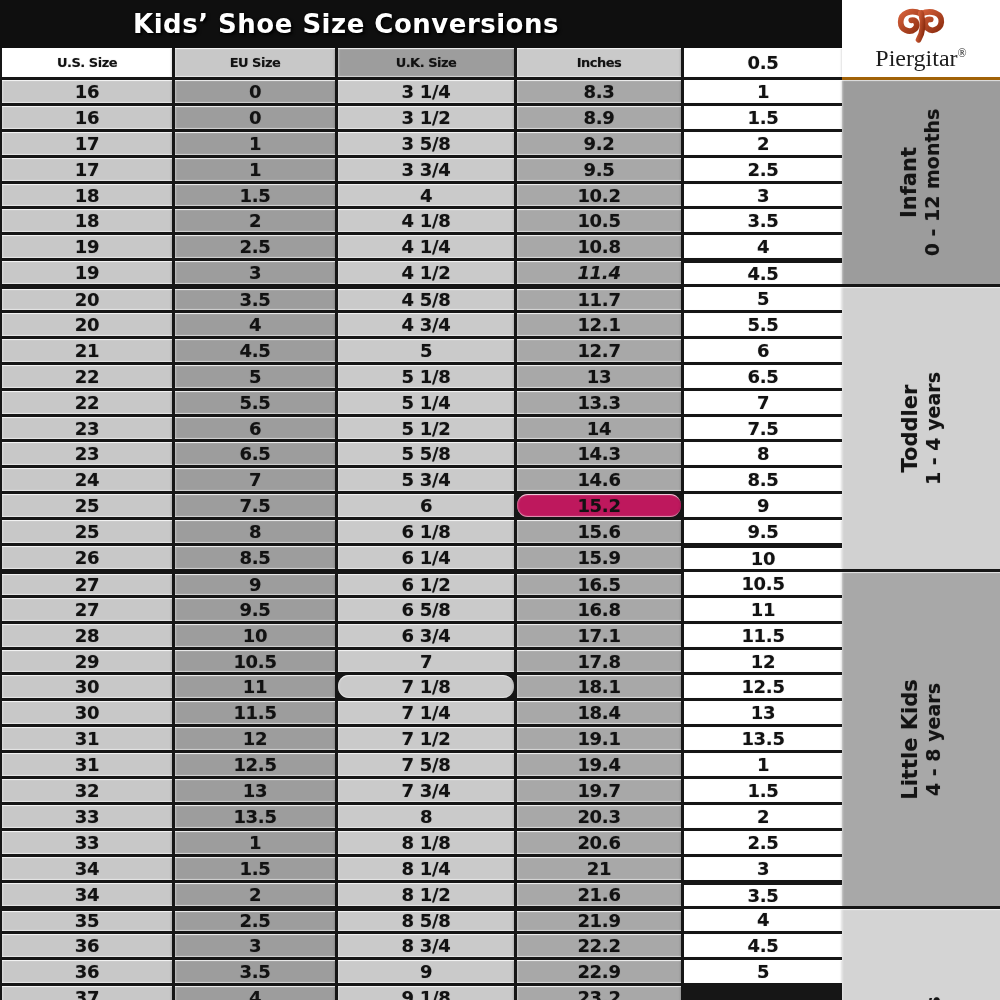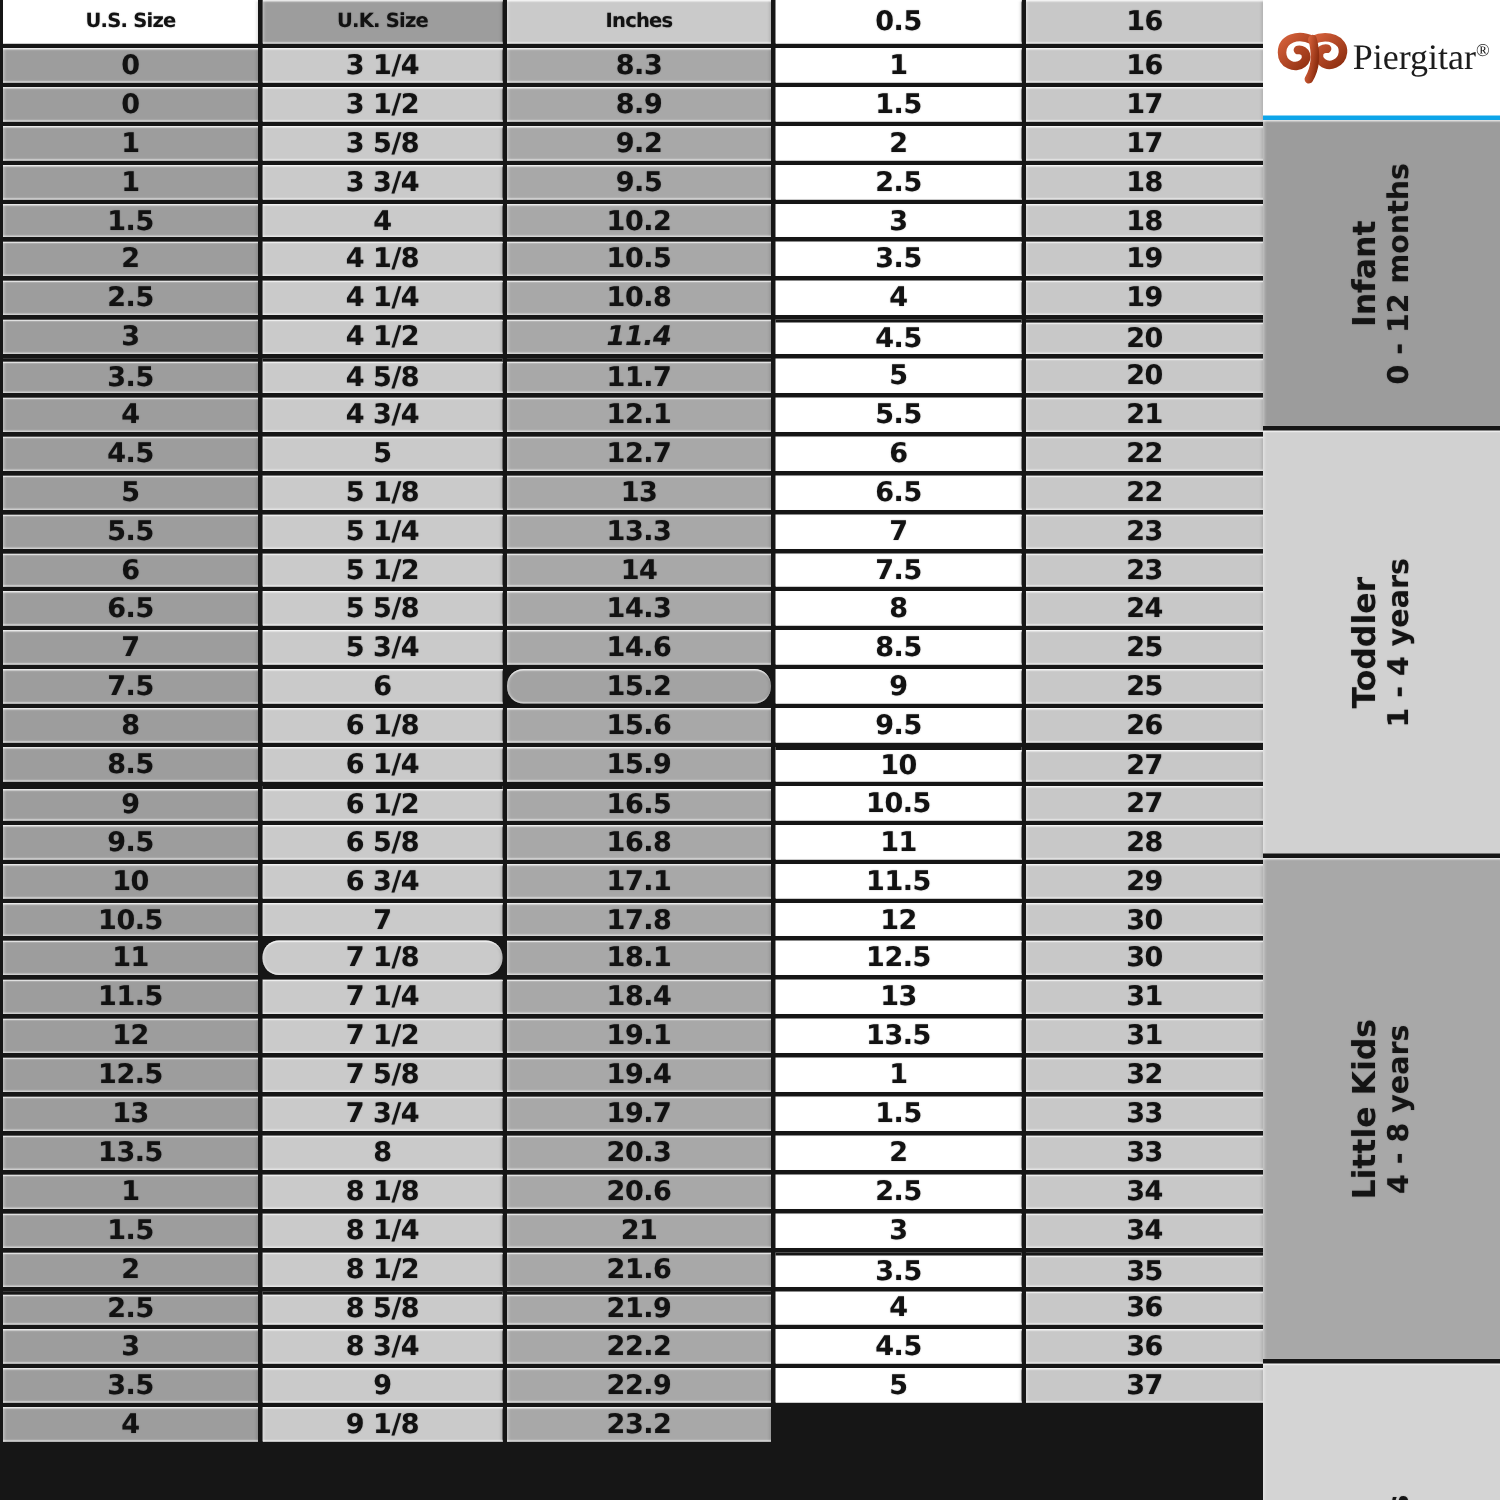--- a/index.html
+++ b/index.html
@@ -42,22 +42,22 @@
   }
   .cell.head { font-size:13px; letter-spacing:-0.5px; }
   .cell.grp { border-top:2px solid #161616; }
   
   .right {
     position:absolute; left:842px; top:0; width:158px; min-height:1204px;
     display:flex; flex-direction:column; background:#161616;
     border-left:0;
   }
   .logo-box {
-    height:77px; background:#ffffff; border-bottom:3px solid #0ea5e9;
-    display:flex; flex-direction:row; align-items:center; justify-content:center;
+    height:77px; background:#ffffff; border-bottom:3px solid #a16207;
+    display:flex; flex-direction:column; align-items:center; justify-content:center;
     gap:1px;
   }
   .brand {
     font-family:"Liberation Serif", serif; font-size:24px; color:#1c1c1c;
     line-height:1; white-space:nowrap;
   }
   .brand sup { font-size:12px; }
   .agegroup {
     position:relative; border-bottom:3px solid #161616;
     display:flex; align-items:center; justify-content:center;
@@ -72,22 +72,26 @@
   }
   .vtext .gname  { font-size:21px; font-weight:bold; line-height:24px; }
   .vtext .grange { font-size:19px; font-weight:bold; line-height:23px; }
 </style>
 </head>
 <body>
 
 <div class="stage">
 
   <div class="left">
+    <div class="titlebar">
+      <div class="title">Kids’ Shoe Size Conversions</div>
+    </div>
     <div class="grid" id="table-grid">
         <div class="cell head c0" style="background: rgb(255, 255, 255);">U.S. Size</div>
+        <div class="cell head c1" style="background: rgb(200, 200, 200);">EU Size</div>
         <div class="cell head c2" style="background: rgb(157, 157, 157);">U.K. Size</div>
         <div class="cell head c3" style="background: rgb(202, 202, 202);">Inches</div>
         <div class="cell c0" style="background: rgb(255, 255, 255);">0.5</div>
         <div class="cell c1" style="background: rgb(200, 200, 200);">16</div>
         <div class="cell c2" style="background: rgb(157, 157, 157);">0</div>
         <div class="cell c3" style="background: rgb(202, 202, 202);">3 1/4</div>
         <div class="cell c4" style="background: rgb(168, 168, 168);">8.3</div>
         <div class="cell c0" style="background: rgb(255, 255, 255);">1</div>
         <div class="cell c1" style="background: rgb(200, 200, 200);">16</div>
         <div class="cell c2" style="background: rgb(157, 157, 157);">0</div>
@@ -160,21 +164,21 @@
         <div class="cell c4" style="background: rgb(168, 168, 168);">14.3</div>
         <div class="cell c0" style="background: rgb(255, 255, 255);">8</div>
         <div class="cell c1" style="background: rgb(200, 200, 200);">24</div>
         <div class="cell c2" style="background: rgb(157, 157, 157);">7</div>
         <div class="cell c3" style="background: rgb(202, 202, 202);">5 3/4</div>
         <div class="cell c4" style="background: rgb(168, 168, 168);">14.6</div>
         <div class="cell c0" style="background: rgb(255, 255, 255);">8.5</div>
         <div class="cell c1" style="background: rgb(200, 200, 200);">25</div>
         <div class="cell c2" style="background: rgb(157, 157, 157);">7.5</div>
         <div class="cell c3" style="background: rgb(202, 202, 202);">6</div>
-        <div class="cell c4" style="background: #a3a3a3; border-radius: 11px;">15.2</div>
+        <div class="cell c4" style="background: #be185d; border-radius: 11px;">15.2</div>
         <div class="cell c0" style="background: rgb(255, 255, 255);">9</div>
         <div class="cell c1" style="background: rgb(200, 200, 200);">25</div>
         <div class="cell c2" style="background: rgb(157, 157, 157);">8</div>
         <div class="cell c3" style="background: rgb(202, 202, 202);">6 1/8</div>
         <div class="cell c4" style="background: rgb(168, 168, 168);">15.6</div>
         <div class="cell c0" style="background: rgb(255, 255, 255);">9.5</div>
         <div class="cell c1" style="background: rgb(200, 200, 200);">26</div>
         <div class="cell c2" style="background: rgb(157, 157, 157);">8.5</div>
         <div class="cell c3" style="background: rgb(202, 202, 202);">6 1/4</div>
         <div class="cell c4" style="background: rgb(168, 168, 168);">15.9</div>

